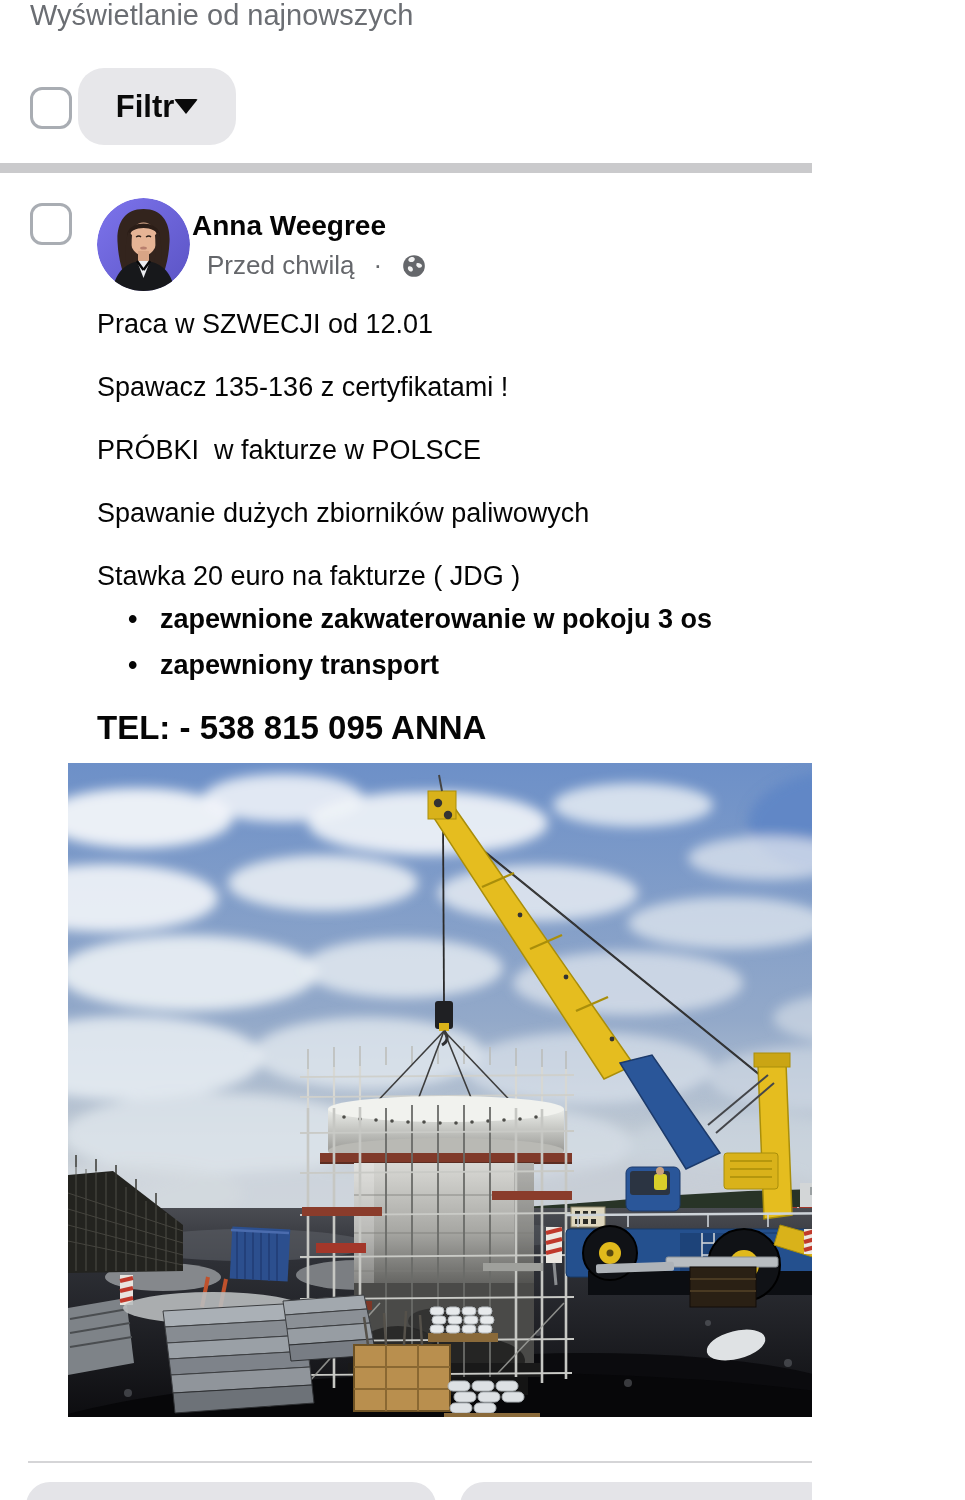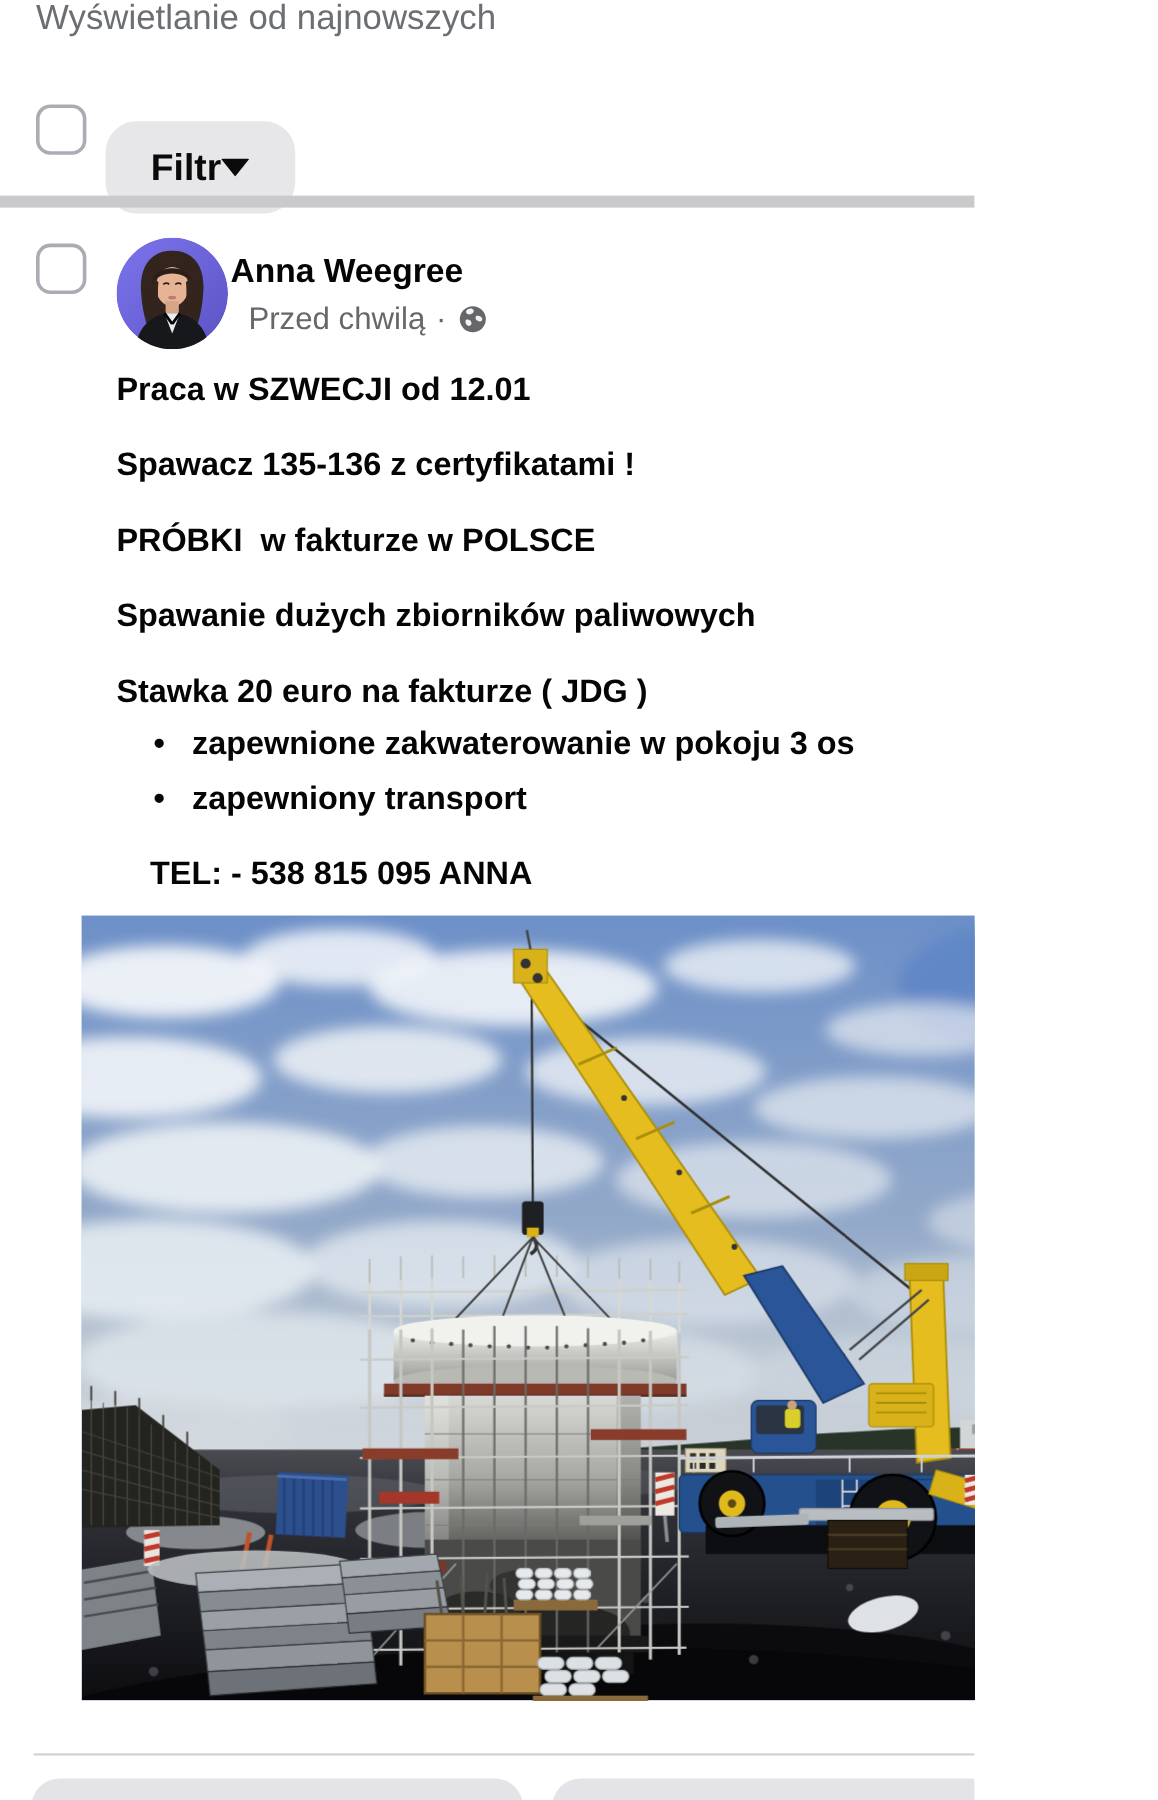--- a/index.html
+++ b/index.html
@@ -12,43 +12,42 @@
     position:absolute; left:30px; top:-4px;
     font-size:29px; line-height:38px; color:#6b6e73; font-weight:400;
   }
   .checkbox {
     position:absolute; width:42px; height:42px; background:#fff;
     border:3px solid #a9adb3; border-radius:12px; cursor:pointer;
   }
   .cb-filter { left:30px; top:87px; }
   .cb-post   { left:30px; top:203px; }
   .filter-btn {
-    position:absolute; left:88px; top:68px; width:158px; height:77px;
+    position:absolute; left:78px; top:68px; width:158px; height:77px;
     background:#e7e7ea; border:none; border-radius:26px; cursor:pointer;
     display:flex; align-items:center; justify-content:center; 
     font-family:inherit;
-    margin-top:33px;
   }
   .filter-btn .lbl { font-size:31px; font-weight:700; color:#0a0a0a; }
   .caret {
     width:0; height:0; border-left:12px solid transparent;
     border-right:12px solid transparent; border-top:15px solid #0a0a0a;
     border-radius:2px;
   }
   .thick-divider { position:absolute; left:0; top:163px; width:965px; height:10px; background:#cacacc; }
   .avatar { position:absolute; left:97px; top:198px; width:93px; height:93px; border-radius:50%; overflow:hidden; cursor:pointer; }
   .author { position:absolute; left:192px; top:210px; font-size:28px; font-weight:700; color:#050505; cursor:pointer; }
-  .meta-row { position:absolute; left:207px; top:250px; display:flex; align-items:center; gap:9px; color:#65676b; font-size:26px; }
+  .meta-row { position:absolute; left:207px; top:250px; display:flex; align-items:center; gap:19px; color:#65676b; font-size:26px; }
   .meta-row .globe { width:26px; height:26px; display:block; }
   .body-lines { position:absolute; left:97px; top:307px; width:820px; }
-  .body-lines p { font-size:27px; line-height:34px; font-weight:700; color:#050505; margin:0 0 29px; white-space:pre-wrap; }
+  .body-lines p { font-size:27px; line-height:34px; font-weight:400; color:#050505; margin:0 0 29px; white-space:pre-wrap; }
   .bullets { position:absolute; left:128px; top:602px; list-style:none; }
   .bullets li { display:flex; align-items:baseline; font-size:27px; line-height:34px; font-weight:700; color:#050505; margin-bottom:12px; }
   .bullets .dot { width:32px; font-size:27px; color:#050505; }
-  .phone-line { position:absolute; left:97px; top:711px; font-size:27px; line-height:34px; font-weight:700; color:#050505; white-space:pre-wrap;margin-left:28px; }
+  .phone-line { position:absolute; left:97px; top:711px; font-size:33px; line-height:34px; font-weight:700; color:#050505; white-space:pre-wrap; }
   .photo { position:absolute; left:68px; top:763px; width:872px; height:654px; overflow:hidden; cursor:pointer; background:#7e99c5; }
   .photo svg { display:block; }
   .thin-divider { position:absolute; left:28px; top:1461px; width:912px; height:2px; background:#d5d5d7; }
   .pill { position:absolute; top:1482px; height:60px; background:#e4e4e8; border:none; border-radius:24px; cursor:pointer; }
   .pill-1 { left:26px;  width:410px; }
   .pill-2 { left:460px; width:372px; }
   .pill-3 { left:856px; width:109px; }
 </style>
 </head>
 <body>

